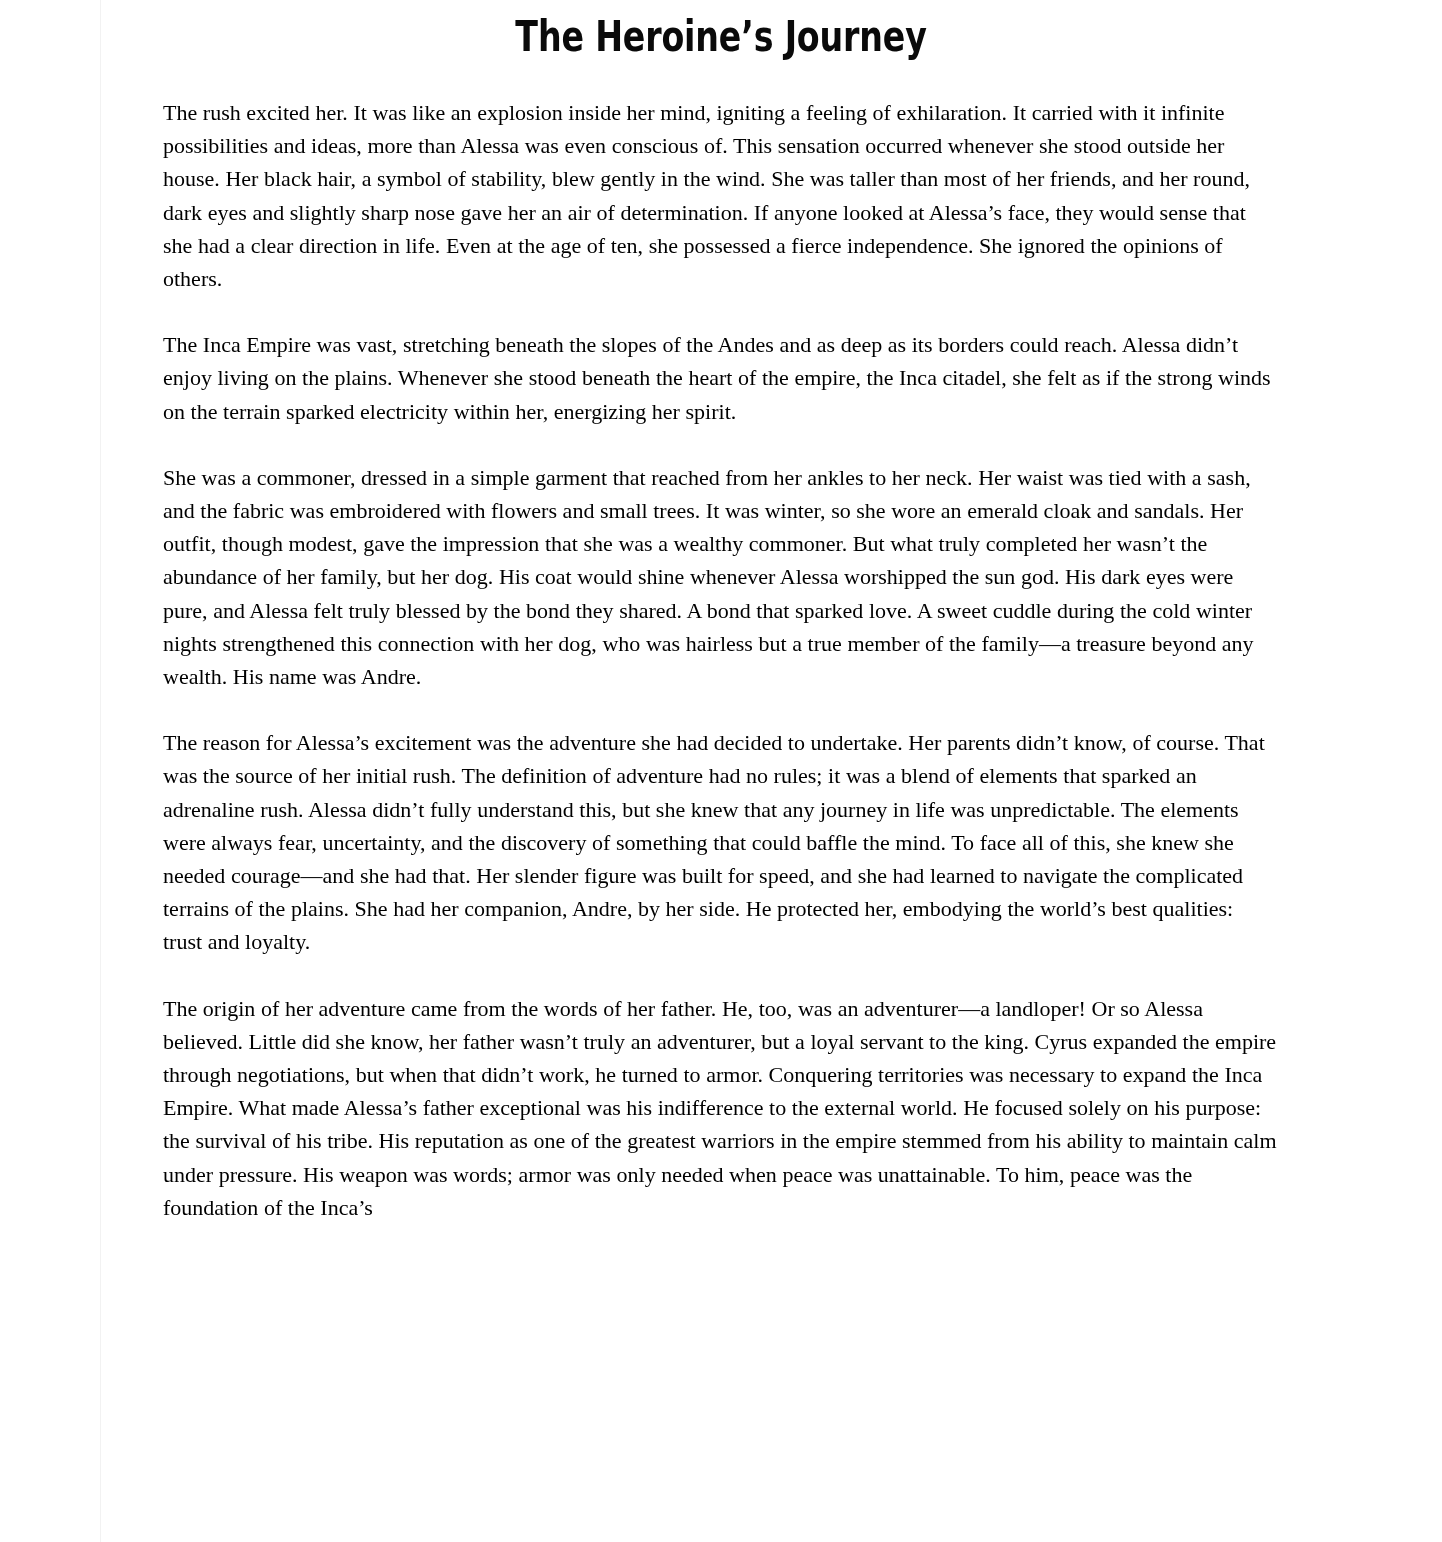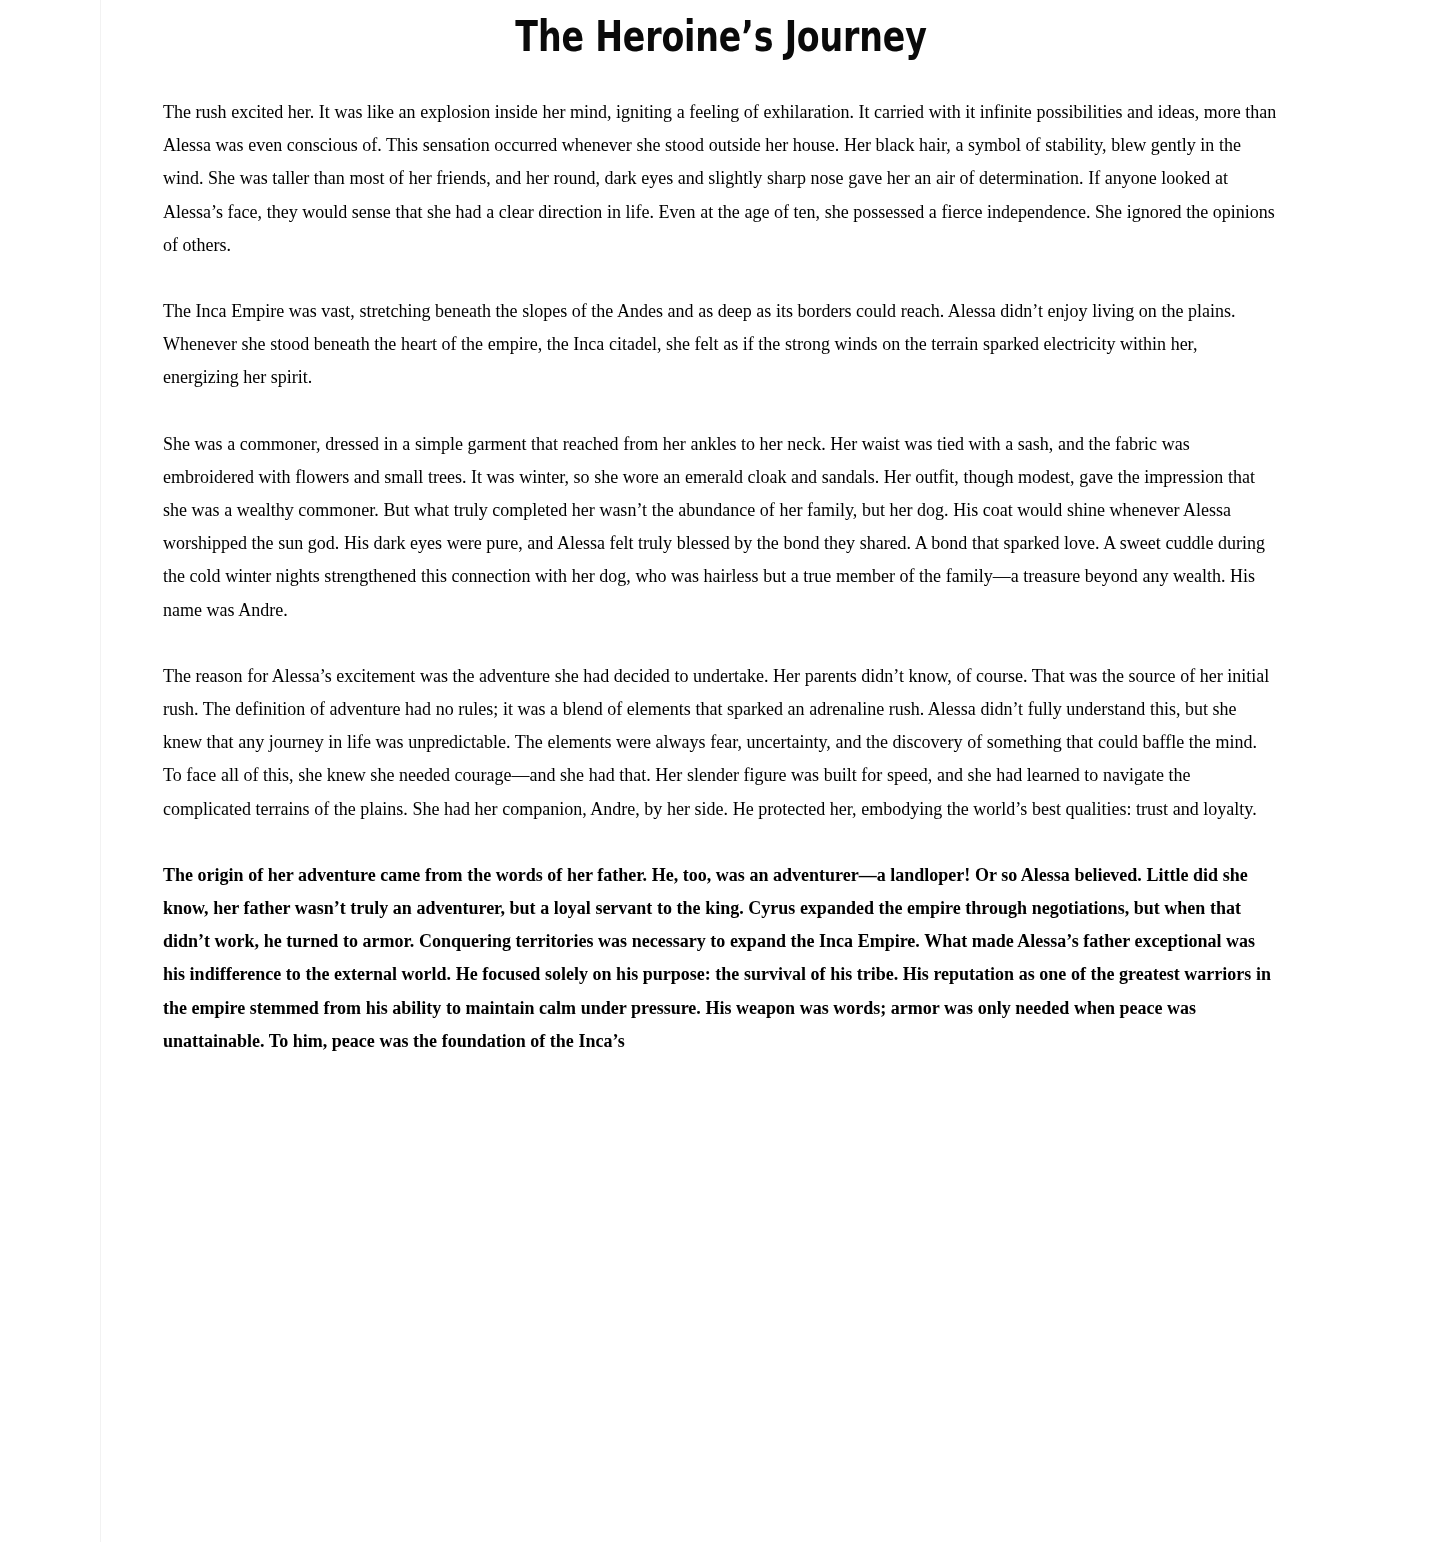--- a/index.html
+++ b/index.html
@@ -49,30 +49,29 @@
   }
 
   .body-block {
     position: absolute;
     left: 163px;
     top: 96px;
     width: 1114px;
   }
 
   .para {
-    font-size: 18px;
+    font-size: 22px;
     line-height: 33.2px;
     margin: 0 0 33px 0;
     text-align: left;
     word-spacing: 0.1px;
     color: #000000;
   }
   .para:last-child {
     margin-bottom: 0;
-    font-weight: bold;
   }
 </style>
 </head>
 <body>
 
 <div class="page">
 
   <div class="margin-guide"></div>
 
   <h1 class="doc-title">The Heroine’s Journey</h1>

